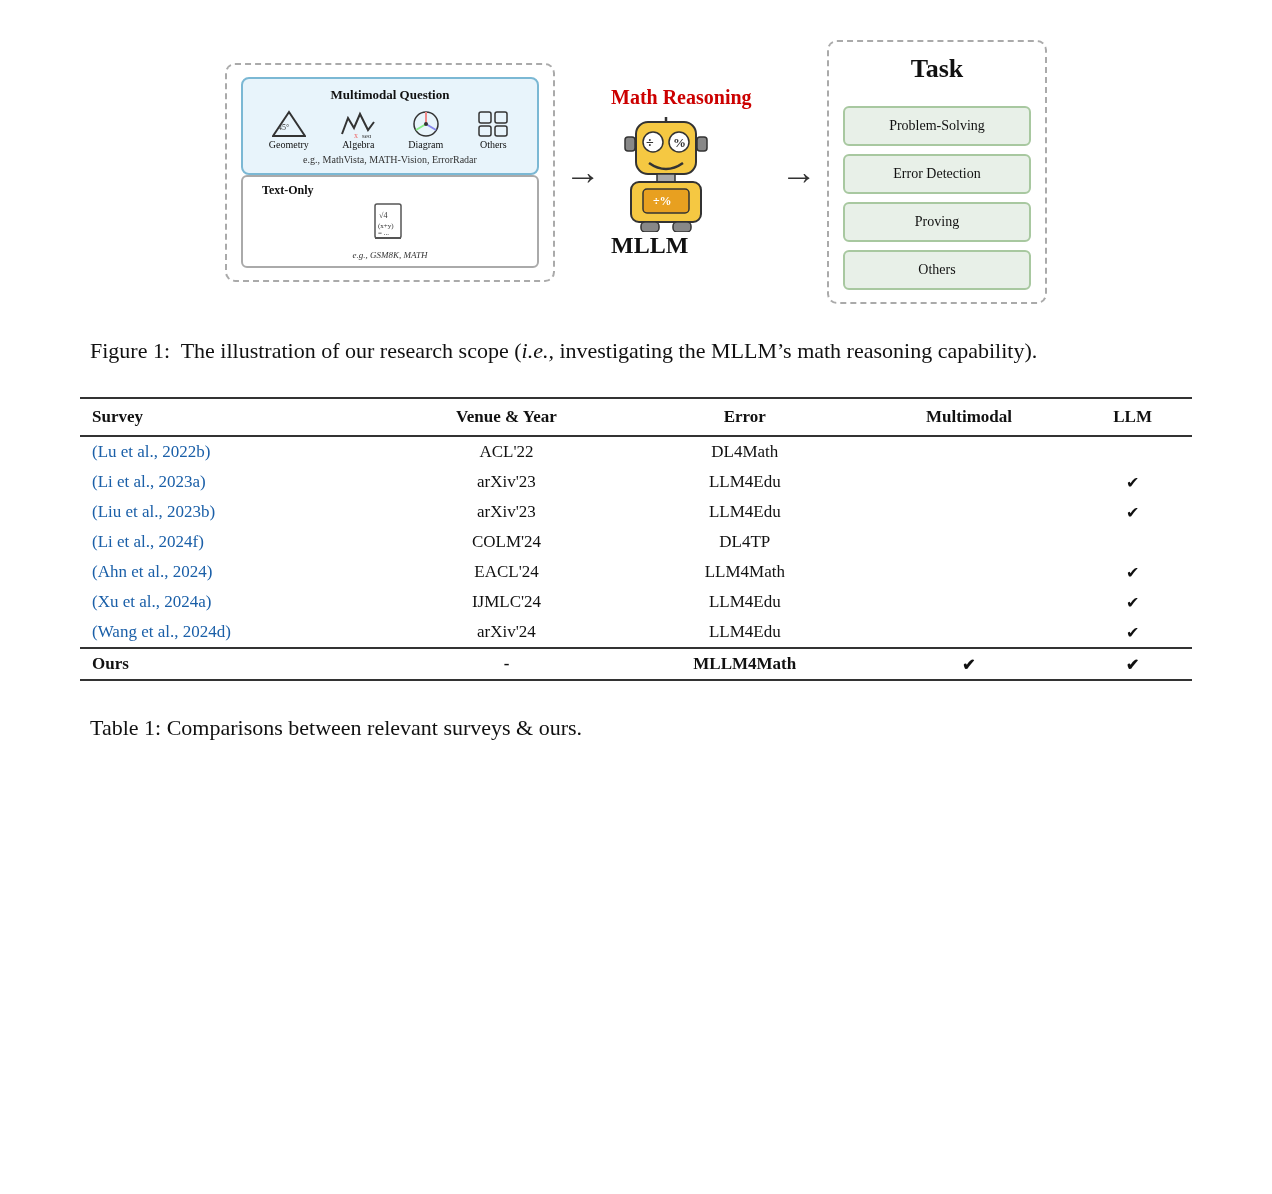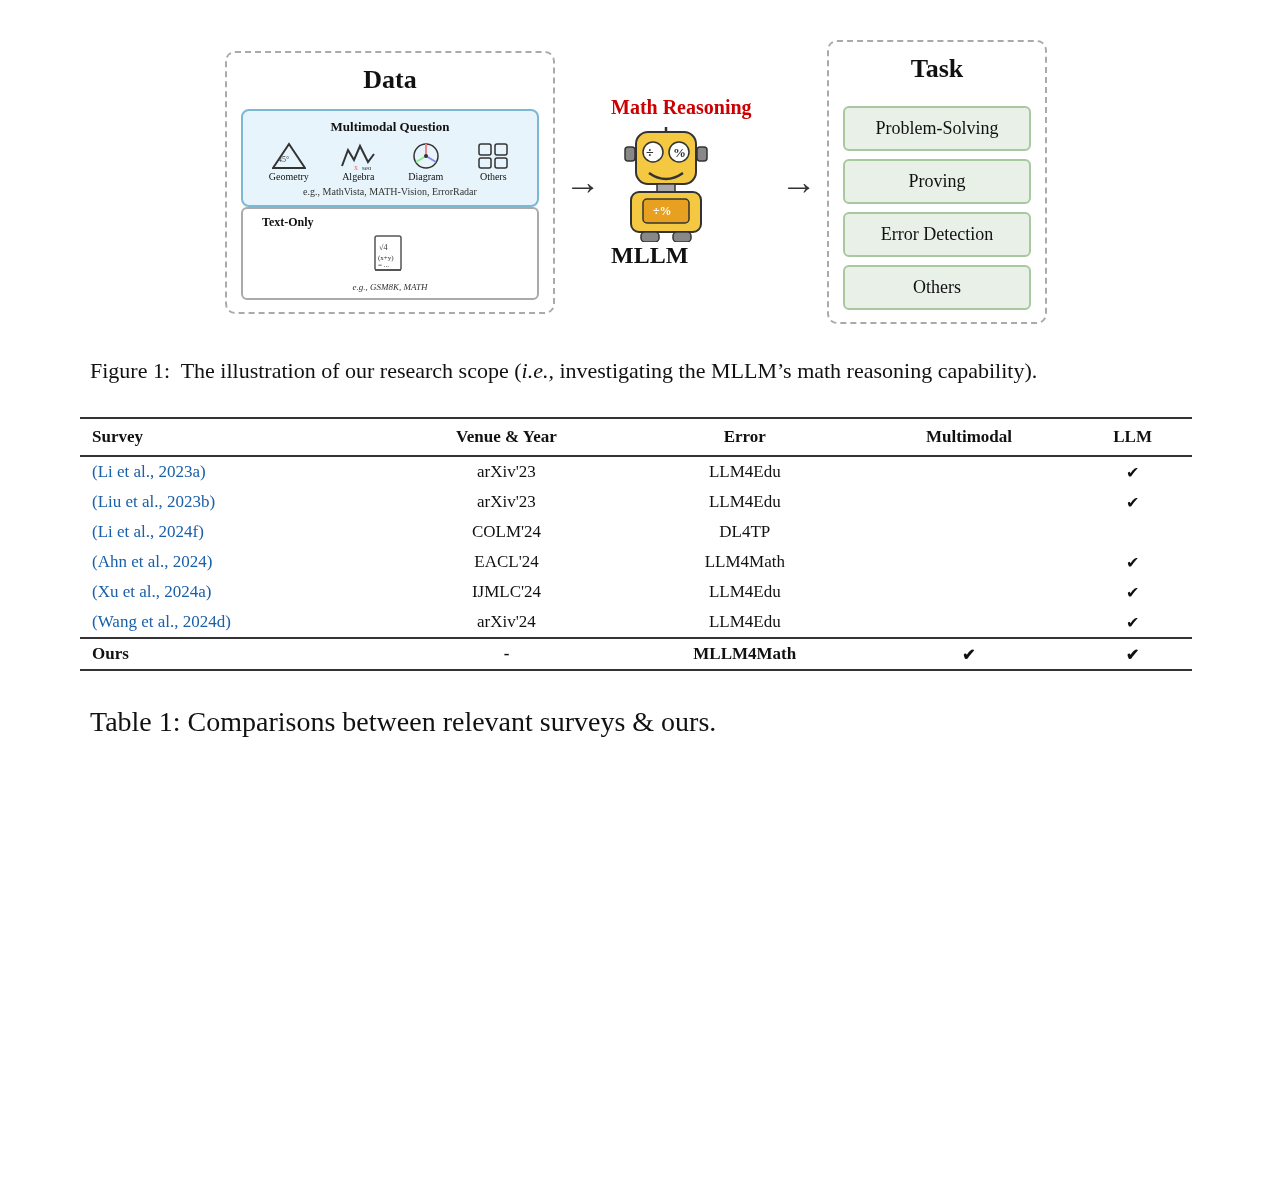--- a/index.html
+++ b/index.html
@@ -153,21 +153,21 @@
       text-align: center;
       margin-bottom: 22px;
     }
     .task-item {
       border: 2px solid #a8c8a0;
       border-radius: 6px;
       background: #e8f0e8;
       text-align: center;
       padding: 10px 8px;
       margin-bottom: 8px;
-      font-size: 18px;
+      font-size: 14px;
     }
     .task-item:last-child { margin-bottom: 0; }
 
     
     .figure-caption {
       font-size: 22px;
       text-align: left;
       margin-bottom: 30px;
       line-height: 1.5;
       padding: 0 10px;
@@ -212,39 +212,38 @@
     }
     .center-col {
       text-align: center;
     }
     .check-mark {
       font-size: 16px;
     }
 
     
     .table-caption {
-      font-size: 28px;
+      font-size: 22px;
       text-align: left;
       padding: 10px 10px 0 10px;
       line-height: 1.5;
     }
 
     
     .robot-svg {
       width: 110px;
       height: 115px;
     }
   </style>
 </head>
 <body>
 
 <div class="figure-container">
 
   <div class="data-box">
-    <div class="data-title">Data</div>
 
     <div class="multimodal-box">
       <div class="multimodal-title">Multimodal Question</div>
       <div class="icon-row">
 
         <div class="icon-item">
           <div class="icon-shape">
             <svg width="34" height="28" viewBox="0 0 34 28">
               <polygon points="17,2 33,26 1,26" fill="none" stroke="#333" stroke-width="2"></polygon>
               <text x="6" y="20" font-size="8" fill="#333">45°</text>
@@ -346,22 +345,22 @@
     <div class="mllm-label">MLLM</div>
   </div>
 
   <div class="arrow-container">
     <span class="arrow">→</span>
   </div>
 
   <div class="task-box">
     <div class="task-title">Task</div>
     <div class="task-item">Problem-Solving</div>
+    <div class="task-item">Error Detection</div>
     <div class="task-item">Proving</div>
-    <div class="task-item">Error Detection</div>
     <div class="task-item">Others</div>
   </div>
 
 </div>
 
 <div class="figure-caption">
   <span>
     Figure 1:&nbsp; The illustration of our research scope (<i>i.e.,</i> investigating the MLLM’s math reasoning capability).
   </span>
 </div>
@@ -372,20 +371,27 @@
       <tr>
         <th>Survey</th>
         <th class="center-col">Venue &amp; Year</th>
         <th class="center-col">Error</th>
         <th class="center-col">Multimodal</th>
         <th class="center-col">LLM</th>
       </tr>
     </thead>
     <tbody id="table-body">
 
+    <tr>
+      <td class="link-color">(Lu et al., 2022b)</td>
+      <td class="center-col">ACL'22</td>
+      <td class="center-col">DL4Math</td>
+      <td class="center-col check-mark"></td>
+      <td class="center-col check-mark"></td>
+    </tr>
         <tr>
       <td class="link-color">(Li et al., 2023a)</td>
       <td class="center-col">arXiv'23</td>
       <td class="center-col">LLM4Edu</td>
       <td class="center-col check-mark"></td>
       <td class="center-col check-mark">✔</td>
     </tr>
         <tr>
       <td class="link-color">(Liu et al., 2023b)</td>
       <td class="center-col">arXiv'23</td>

